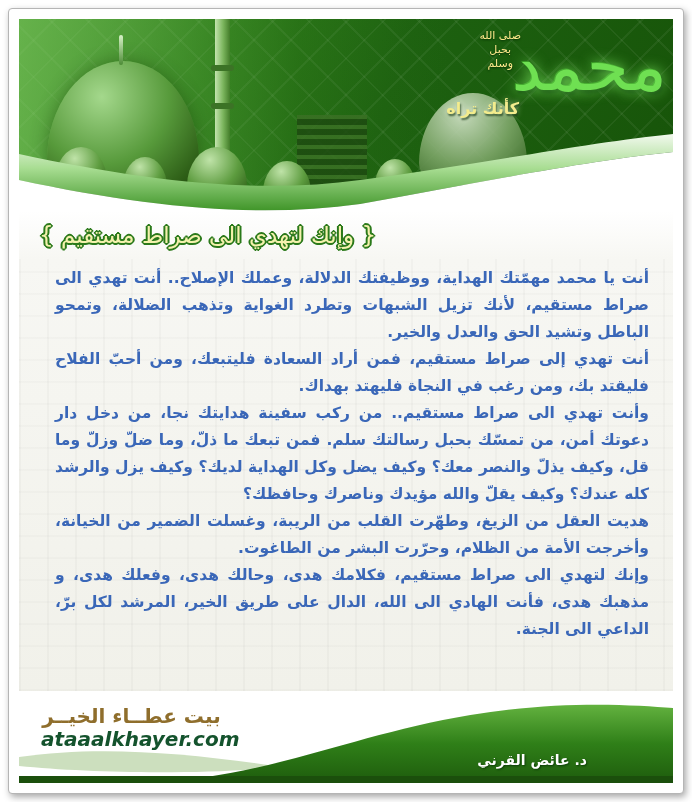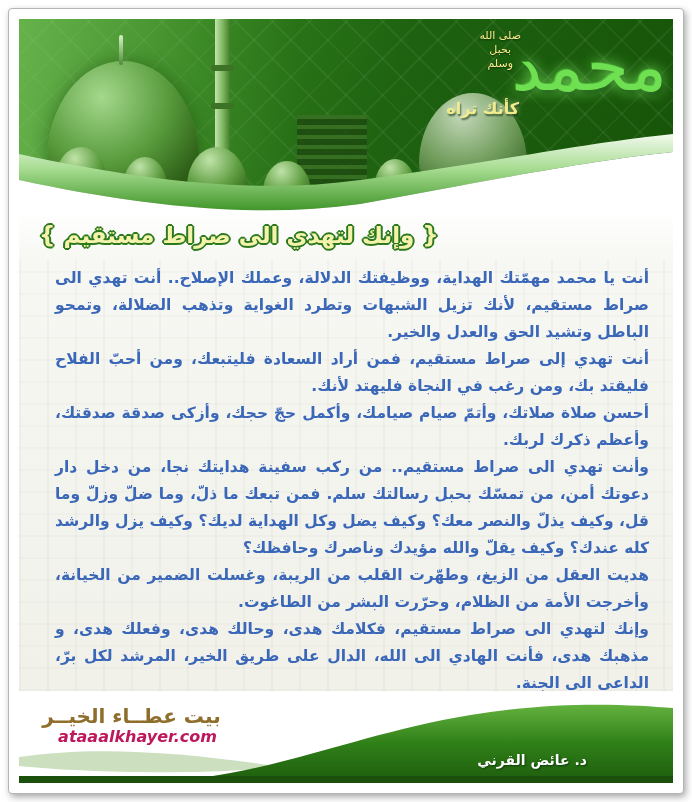--- a/index.html
+++ b/index.html
@@ -108,21 +108,21 @@
 
   
   .title-row {
     flex: none; height: 48px;
     display: flex; align-items: center; justify-content: flex-end;
     padding-left: 20px; padding-right: 24px;
     background: linear-gradient(#ffffff, #f7f7f3);
     direction: rtl;
   }
   .page-title {
-    font-size: 23px; font-weight: bold;
+    font-size: 23px; font-weight: normal;
     color: #f5f2ae;
     text-shadow:
       -1px -1px 0 #2c7a1b, 1px -1px 0 #2c7a1b, -1px 1px 0 #2c7a1b, 1px 1px 0 #2c7a1b,
       0 -2px 0 #2c7a1b, 0 2px 0 #2c7a1b, -2px 0 0 #2c7a1b, 2px 0 0 #2c7a1b,
       0 0 7px rgba(255,255,255,0.95), 0 0 3px #ffffff;
   }
 
   
   .body-section {
     flex: 1 1 auto; position: relative;
@@ -151,21 +151,21 @@
   .footer { flex: none; position: relative; height: 92px; background: #ffffff; }
   .footer-wave { position: absolute; left: 0; bottom: 0; width: 100%; height: 80px; display: block; }
   .brand {
     position: absolute; left: 10px; top: 14px; width: 205px;
     text-align: center; z-index: 2; direction: rtl;
   }
   .brand-name {
     font-size: 20px; font-weight: bold; color: #8f6e2c; line-height: 1.15;
   }
   .brand-url {
-    font-size: 16px; font-weight: bold; font-style: italic; color: #be185d;
+    font-size: 20px; font-weight: bold; font-style: italic; color: #14532d;
     direction: ltr; line-height: 1.15; cursor: pointer; margin-left: 12px;
   }
   .author {
     position: absolute; right: 86px; bottom: 15px; z-index: 2;
     font-size: 14px; font-weight: bold; color: #ffffff;
     text-shadow: 1px 1px 2px rgba(0,40,0,0.7);
     direction: rtl;
   }
 </style>
 </head>
@@ -208,22 +208,21 @@
       </svg>
     </div>
 
     <div class="title-row">
       <div class="page-title">{ وإنك لتهدي الى صراط مستقيم }</div>
     </div>
 
     <div class="body-section">
       <div class="body-text">
         <p>أنت يا محمد مهمّتك الهداية، ووظيفتك الدلالة، وعملك الإصلاح.. أنت تهدي الى صراط مستقيم، لأنك تزيل الشبهات وتطرد الغواية وتذهب الضلالة، وتمحو الباطل وتشيد الحق والعدل والخير.</p>
-        <p>أنت تهدي إلى صراط مستقيم، فمن أراد السعادة فليتبعك، ومن أحبّ الفلاح فليقتد بك، ومن رغب في النجاة فليهتد لأنك.</p>
-        <p>أحسن صلاة صلاتك، وأتمّ صيام صيامك، وأكمل حجّ حجك، وأزكى صدقة صدقتك، وأعظم ذكرك لربك.</p>
+        <p>أنت تهدي إلى صراط مستقيم، فمن أراد السعادة فليتبعك، ومن أحبّ الفلاح فليقتد بك، ومن رغب في النجاة فليهتد بهداك.</p>
         <p>وأنت تهدي الى صراط مستقيم.. من ركب سفينة هدايتك نجا، من دخل دار دعوتك أمن، من تمسّك بحبل رسالتك سلم. فمن تبعك ما ذلّ، وما ضلّ وزلّ وما قل، وكيف يذلّ والنصر معك؟ وكيف يضل وكل الهداية لديك؟ وكيف يزل والرشد كله عندك؟ وكيف يقلّ والله مؤيدك وناصرك وحافظك؟</p>
         <p>هديت العقل من الزيغ، وطهّرت القلب من الريبة، وغسلت الضمير من الخيانة، وأخرجت الأمة من الظلام، وحرّرت البشر من الطاغوت.</p>
         <p>وإنك لتهدي الى صراط مستقيم، فكلامك هدى، وحالك هدى، وفعلك هدى، و مذهبك هدى، فأنت الهادي الى الله، الدال على طريق الخير، المرشد لكل برّ، الداعي الى الجنة.</p>
       </div>
     </div>
 
     <div class="footer">
       <svg class="footer-wave" viewBox="0 0 652 80" preserveAspectRatio="none">
         <defs>
           <linearGradient id="hillG" x1="0" y1="0" x2="0" y2="1">

